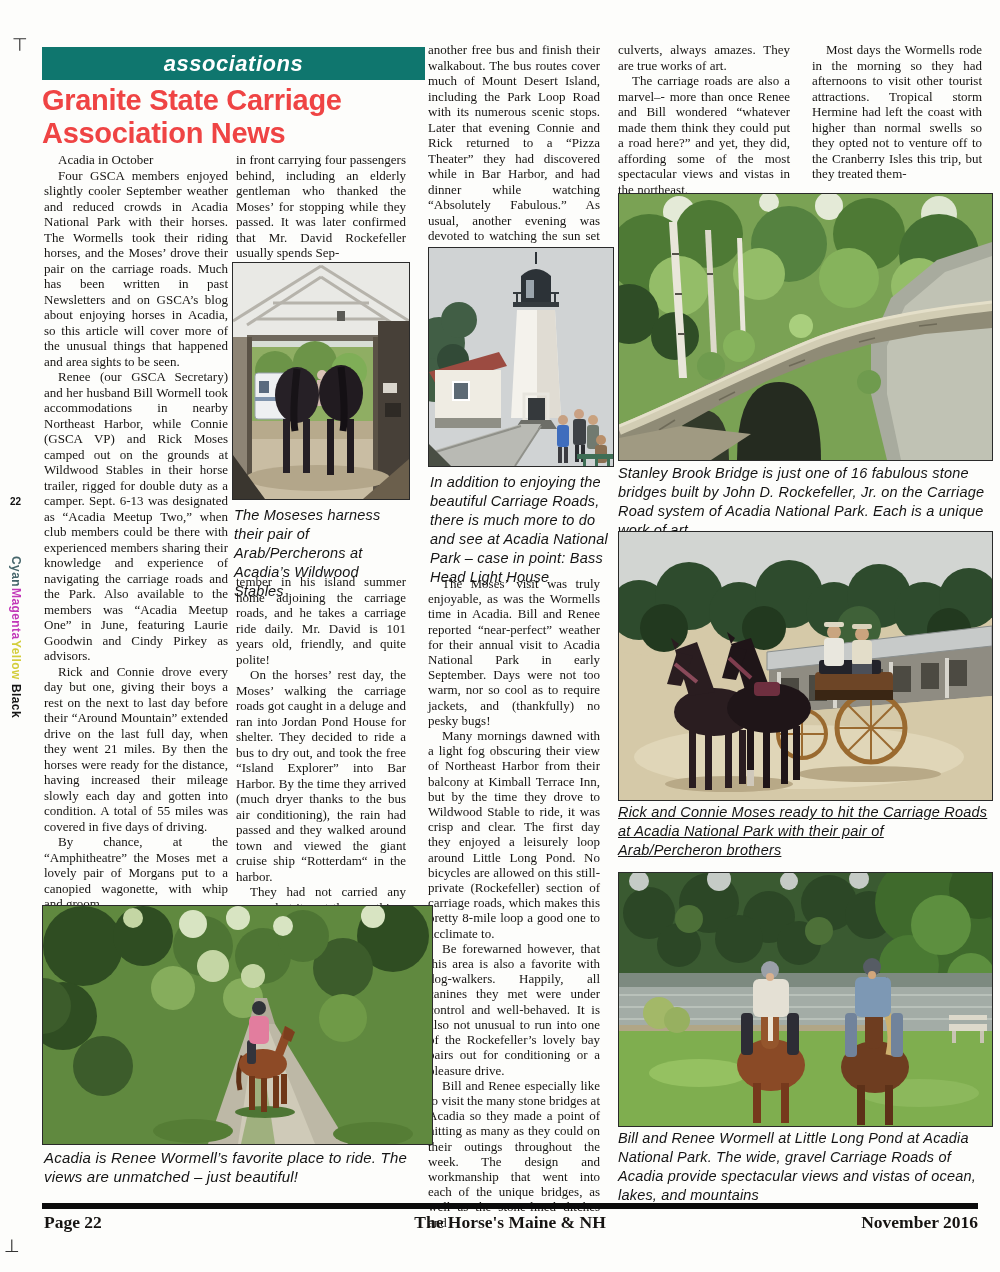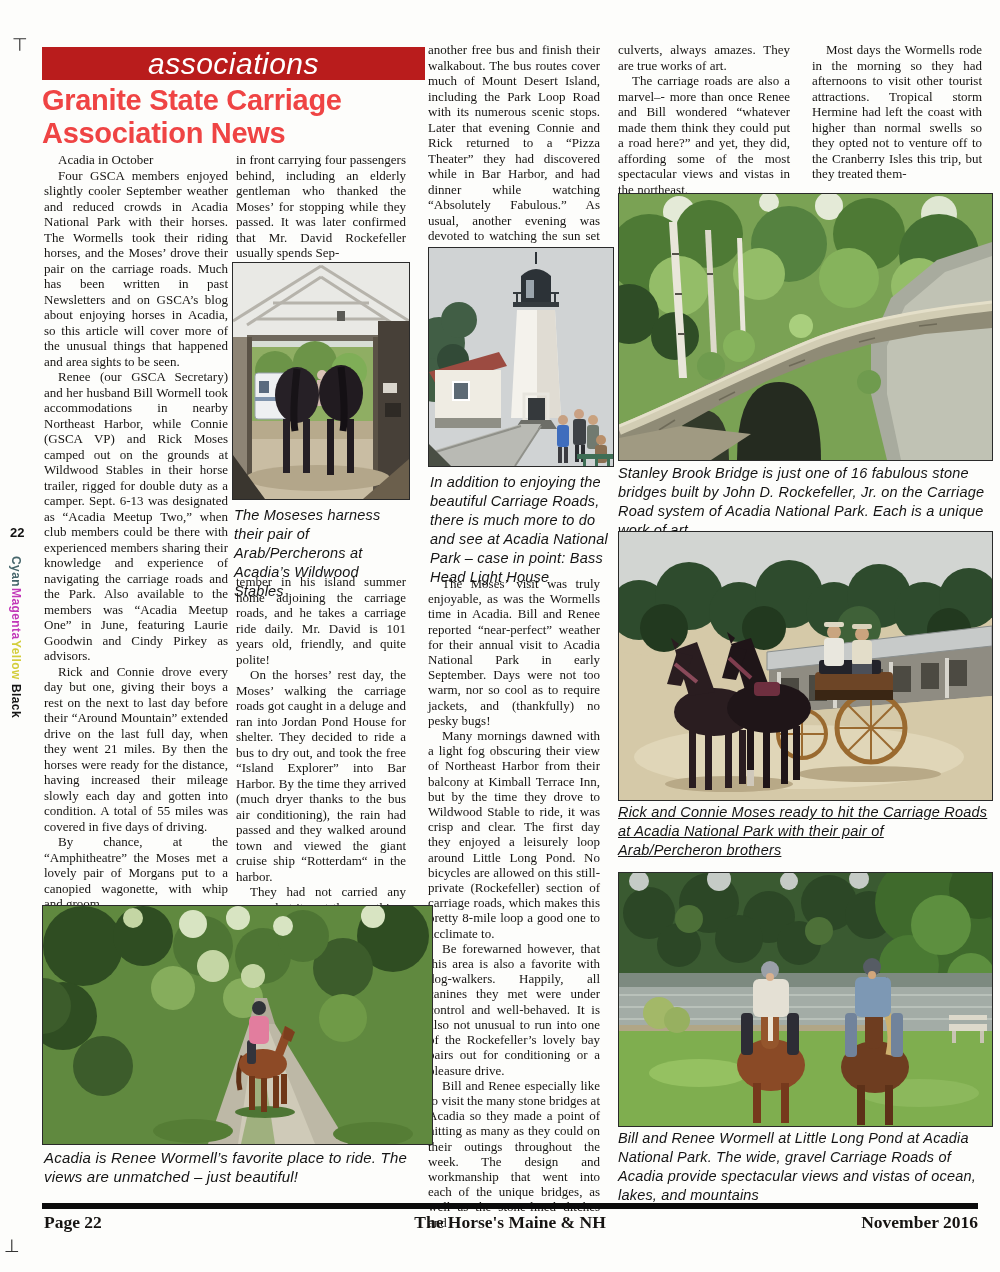--- a/index.html
+++ b/index.html
@@ -9,23 +9,23 @@
     font-family:"Liberation Serif", serif; color:#161412;
   }
   
   .col { position:absolute; text-align:justify; font-size:13px; line-height:15.5px; }
   .col p { margin:0; text-indent:14px; }
   .col p.noindent { text-indent:0; }
   .lead-line { text-indent:14px; }
   
   .kicker {
     position:absolute; left:42px; top:47px; width:383px; height:33px;
-    background:#b91c1c; color:#fff;
-    font-family:"Liberation Sans", sans-serif; font-weight:normal; font-style:italic;
-    font-size:30px; letter-spacing:.5px;
+    background:#0f766e; color:#fff;
+    font-family:"Liberation Sans", sans-serif; font-weight:bold; font-style:italic;
+    font-size:22px; letter-spacing:.5px;
     display:flex; align-items:center; justify-content:center;
   }
   .title {
     position:absolute; left:42px; top:84px; width:410px;
     font-family:"Liberation Sans", sans-serif; font-weight:bold;
     font-size:29px; line-height:33px; letter-spacing:-0.3px; color:#ef4444;
   }
   
   .photo { position:absolute; border:1px solid #2a2a2a; background:#ccc; overflow:hidden; }
   .photo svg { display:block; width:100%; height:100%; }
@@ -41,22 +41,22 @@
   .footer-rule { position:absolute; left:42px; top:1203px; width:936px; height:6px; background:#0b0b0b; }
   .footer {
     position:absolute; left:42px; top:1212px; width:936px; height:26px;
     font-weight:bold; font-size:17.5px;
   }
   .footer .f-left  { position:absolute; left:2px; top:0; }
   .footer .f-center{ position:absolute; left:0; right:0; top:0; text-align:center; }
   .footer .f-right { position:absolute; right:0; top:0; }
   
   .side-num {
-    position:absolute; left:10px; top:525px;
-    font-family:"Liberation Sans", sans-serif; font-weight:bold; font-size:13px; color:#111;
+    position:absolute; left:10px; top:496px;
+    font-family:"Liberation Sans", sans-serif; font-weight:bold; font-size:10px; color:#111;
   }
   .plate {
     position:absolute; left:9px; writing-mode:vertical-rl;
     font-family:"Liberation Sans", sans-serif; font-weight:bold; font-size:12px; letter-spacing:.4px;
   }
   .regmark { position:absolute; color:#333; font-size:18px; font-family:"DejaVu Sans", sans-serif; }
 </style>
 </head>
 <body>
 

